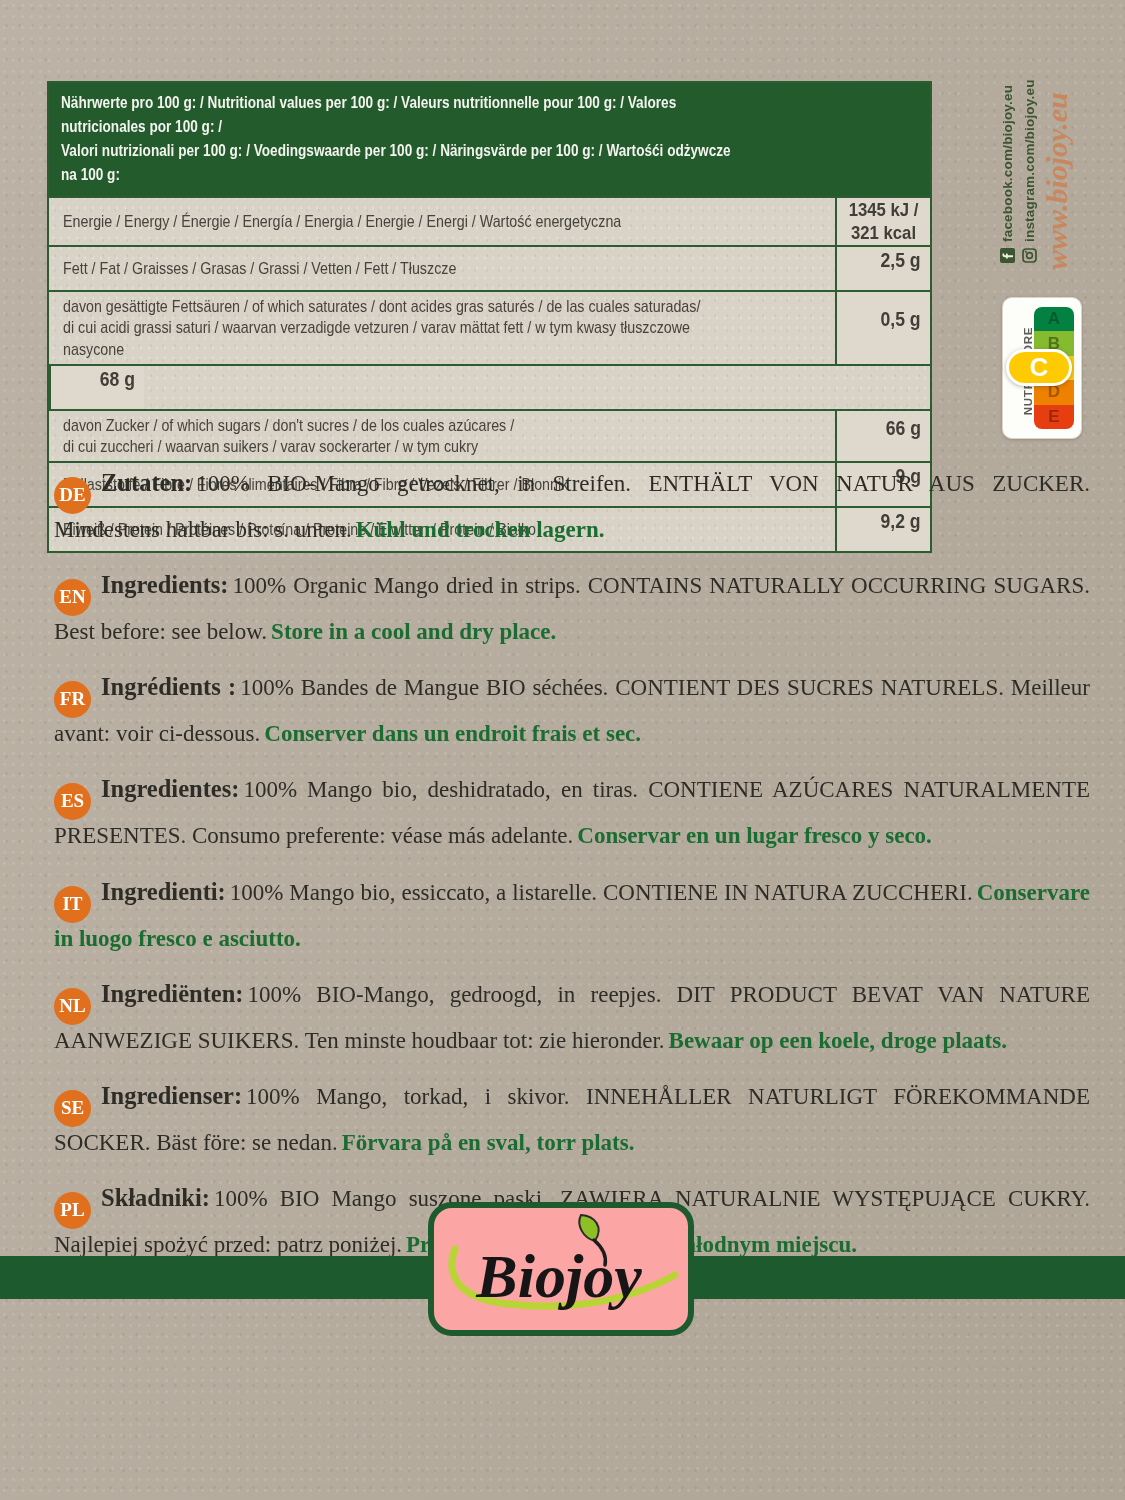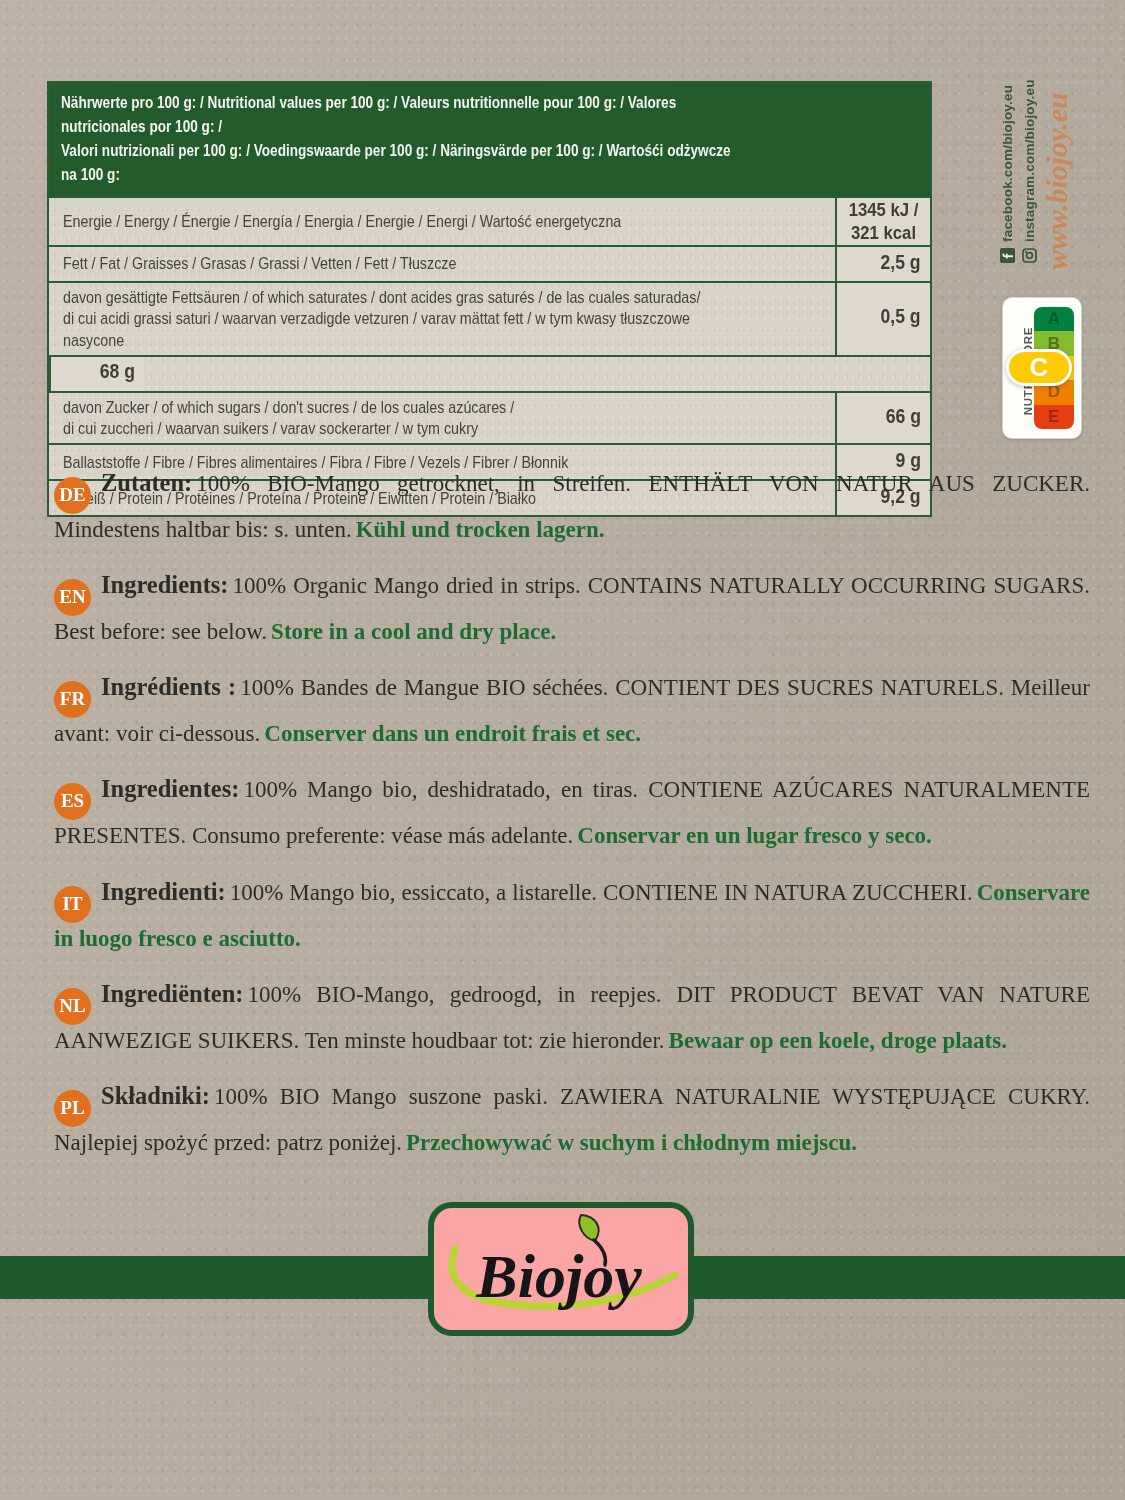--- a/index.html
+++ b/index.html
@@ -24,21 +24,21 @@
                  line-height:1.42;padding:8px 12px;white-space:pre-line;}
   .ntable-header .cond{display:inline-block;transform:scaleX(0.80);transform-origin:0 50%;
                  white-space:pre-line;}
   .nrow{display:flex;border-top:2px solid #2d5c33;align-items:stretch;}
   .ncell-label{flex:1 1 auto;display:flex;align-items:center;padding:4px 6px 4px 14px;
                color:#45433c;font-size:17px;line-height:1.25;overflow:hidden;border-radius:14px;}
   .ncell-label .cond{display:inline-block;transform:scaleX(0.84);transform-origin:0 50%;
                white-space:pre-line;}
   .ncell-value{flex:0 0 95px;border-left:2px solid #2d5c33;background:#ded9cc;
                display:flex;align-items:center;justify-content:flex-end;
-               padding:2px 9px 6px 2px;color:#403e38;font-weight:bold;font-size:20px;
+               padding:2px 9px 18px 2px;color:#403e38;font-weight:bold;font-size:20px;
                box-sizing:border-box;}
   .ncell-value .cond{display:inline-block;transform:scaleX(0.88);transform-origin:100% 50%;
                white-space:nowrap;}
   .ncell-value.energy{justify-content:center;padding:0 4px;font-size:19px;
                text-align:center;line-height:1.25;margin-left:36px;}
   .ncell-value.energy .cond{white-space:normal;transform-origin:50% 50%;text-align:center;}
   .r0{min-height:40px}.r1{min-height:34px}.r2{min-height:45px}.r3{min-height:34px}
   .r4{min-height:42px}.r5{min-height:34px}.r6{min-height:34px}.r7{min-height:37px}
 
   
@@ -191,20 +191,21 @@
     </div>
   </div>
 
   <div class="sections">
     <p class="lang-section"><span class="lang-badge">DE</span><span class="sec-label">Zutaten:</span><span class="sec-text">100% BIO-Mango getrocknet, in Streifen. ENTHÄLT VON NATUR AUS ZUCKER. Mindestens haltbar bis: s. unten.</span><span class="sec-green">Kühl und trocken lagern.</span></p>
     <p class="lang-section"><span class="lang-badge">EN</span><span class="sec-label">Ingredients:</span><span class="sec-text">100% Organic Mango dried in strips. CONTAINS NATURALLY OCCURRING SUGARS. Best before: see below.</span><span class="sec-green">Store in a cool and dry place.</span></p>
     <p class="lang-section"><span class="lang-badge">FR</span><span class="sec-label">Ingrédients :</span><span class="sec-text">100% Bandes de Mangue BIO séchées. CONTIENT DES SUCRES NATURELS. Meilleur avant: voir ci-dessous.</span><span class="sec-green">Conserver dans un endroit frais et sec.</span></p>
     <p class="lang-section"><span class="lang-badge">ES</span><span class="sec-label">Ingredientes:</span><span class="sec-text">100% Mango bio, deshidratado, en tiras. CONTIENE AZÚCARES NATURALMENTE PRESENTES. Consumo preferente: véase más adelante.</span><span class="sec-green">Conservar en un lugar fresco y seco.</span></p>
     <p class="lang-section"><span class="lang-badge">IT</span><span class="sec-label">Ingredienti:</span><span class="sec-text">100% Mango bio, essiccato, a listarelle. CONTIENE IN NATURA ZUCCHERI.</span><span class="sec-green">Conservare in luogo fresco e asciutto.</span></p>
     <p class="lang-section"><span class="lang-badge">NL</span><span class="sec-label">Ingrediënten:</span><span class="sec-text">100% BIO-Mango, gedroogd, in reepjes. DIT PRODUCT BEVAT VAN NATURE AANWEZIGE SUIKERS. Ten minste houdbaar tot: zie hieronder.</span><span class="sec-green">Bewaar op een koele, droge plaats.</span></p>
+    <p class="lang-section"><span class="lang-badge">SE</span><span class="sec-label">Ingredienser:</span><span class="sec-text">100% Mango, torkad, i skivor. INNEHÅLLER NATURLIGT FÖREKOMMANDE SOCKER. Bäst före: se nedan.</span><span class="sec-green">Förvara på en sval, torr plats.</span></p>
     <p class="lang-section"><span class="lang-badge">PL</span><span class="sec-label">Składniki:</span><span class="sec-text">100% BIO Mango suszone paski. ZAWIERA NATURALNIE WYSTĘPUJĄCE CUKRY. Najlepiej spożyć przed: patrz poniżej.</span><span class="sec-green">Przechowywać w suchym i chłodnym miejscu.</span></p>
   </div>
 
   <div class="green-bar"></div>
   <div class="logo-box">
     <svg width="244" height="116" viewBox="0 0 244 116">
       <path d="M16 38 C 6 64, 20 86, 62 92 C 120 100, 182 94, 236 64" fill="none" stroke="#b8d435" stroke-width="7" stroke-linecap="round"></path>
       <path d="M142 4 C 156 5, 165 16, 156 30 C 144 27, 137 14, 142 4 Z" fill="#8cc024" stroke="#2a2a2a" stroke-width="2"></path>
       <path d="M155 29 C 163 36, 168 44, 166 54" fill="none" stroke="#1c1c1c" stroke-width="3.5" stroke-linecap="round"></path>
       <text x="120" y="86" text-anchor="middle" font-family="Liberation Serif, serif" font-style="italic" font-weight="bold" font-size="62" fill="#161616">Biojoy</text>

